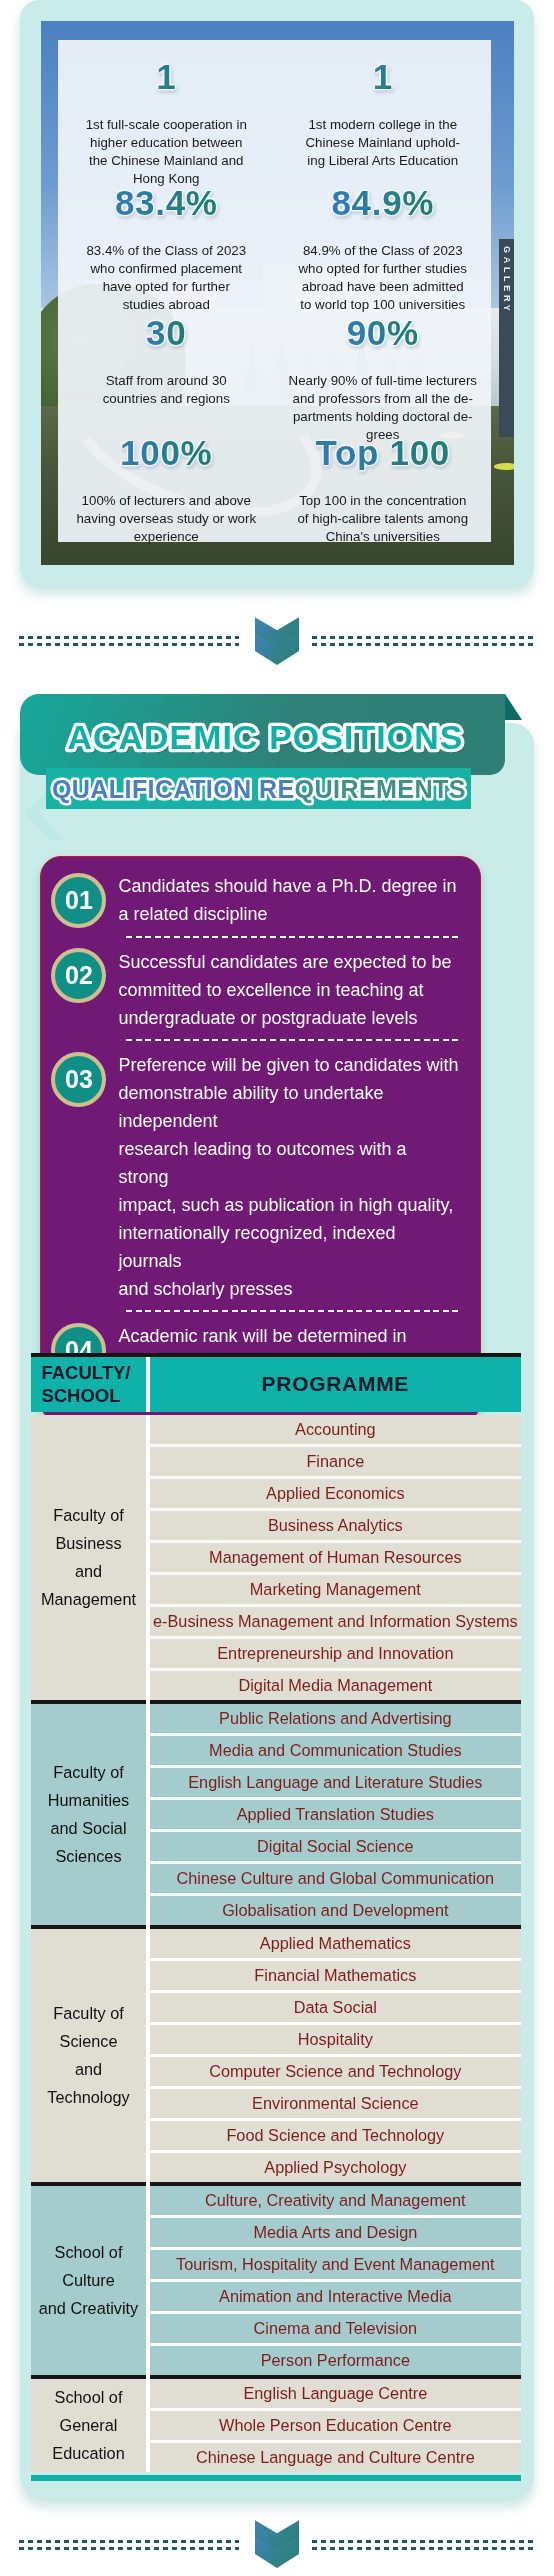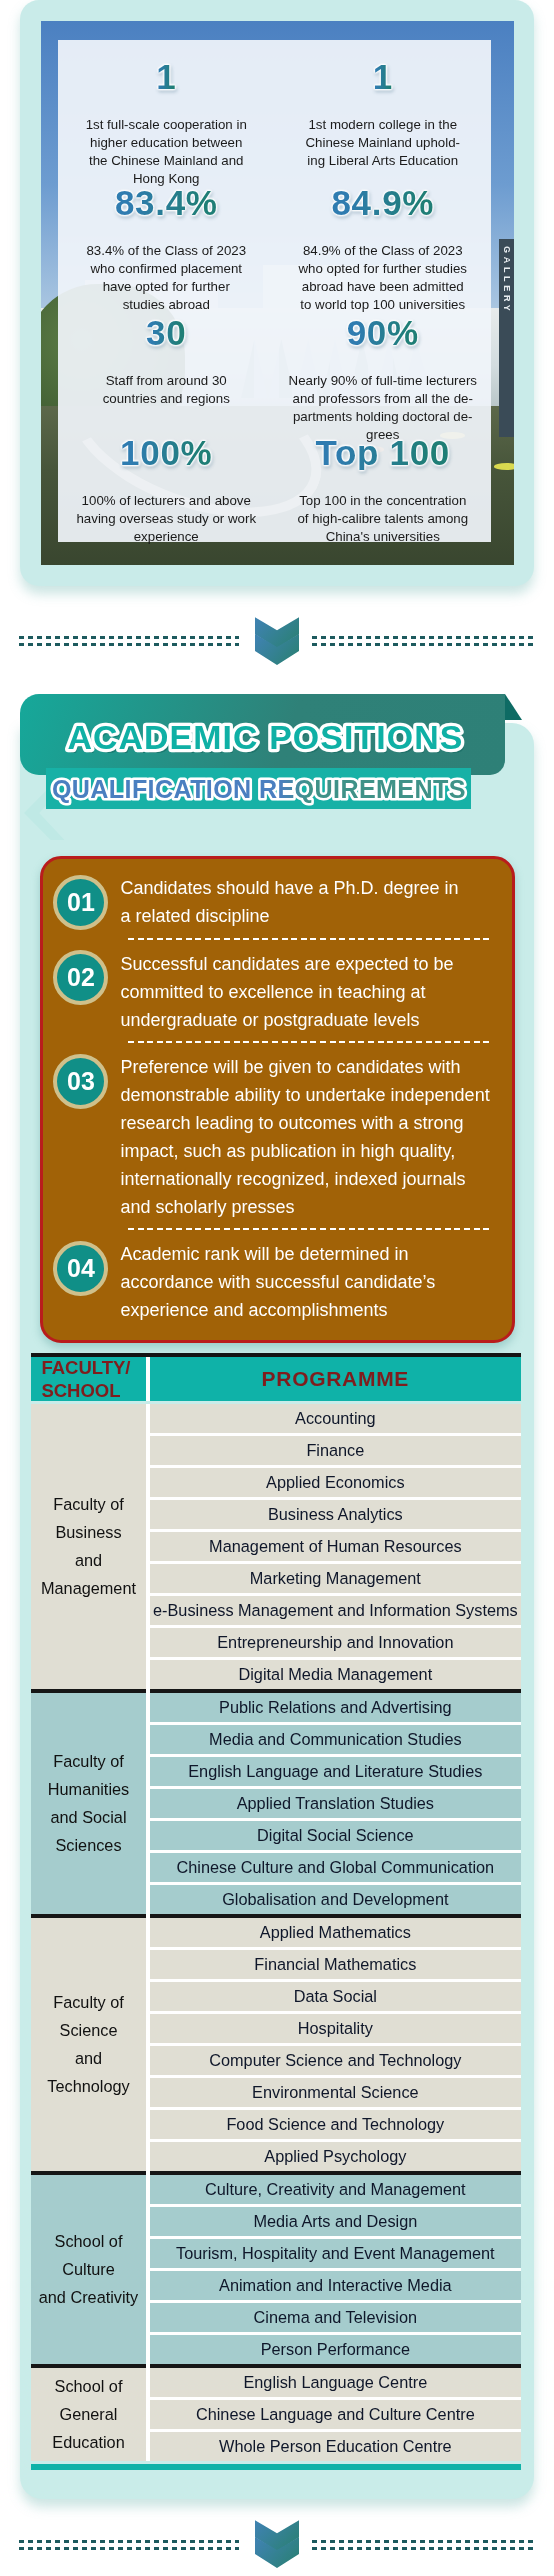--- a/index.html
+++ b/index.html
@@ -63,45 +63,45 @@
     background:linear-gradient(110deg,#16a89a 0%,#2f8178 55%,#2e8077 100%);
     border-radius:19px 0 15px 19px;}
   .ap-fold{position:absolute;left:505px;top:694px;width:17px;height:26px;background:#0e6b64;
     clip-path:polygon(0 0,100% 100%,0 100%);}
   .banner-svg{position:absolute;left:0;top:0;width:100%;height:100%;overflow:visible;}
   .q-banner{position:absolute;left:46px;top:768px;width:425px;height:41px;background:#17b1a6;}
   .q-arrow{position:absolute;left:18.5px;top:786px;width:46px;height:54px;background:#bfe9e5;
     clip-path:polygon(70% 0,100% 0,45% 50%,100% 100%,70% 100%,12% 50%);}
 
   
-  .req-card{position:absolute;left:40px;top:856px;width:475px;box-sizing:border-box;
-    background:#a16207;border:3px solid #b91c1c;border-radius:21px;
+  .req-card{position:absolute;left:40px;top:856px;width:441px;box-sizing:border-box;
+    background:#701a75;border:1px solid #b91c1c;border-radius:21px;
     padding:13.3px 21px 16.3px 10.4px;box-shadow:0 4.4px 9px rgba(90,160,155,.4);}
   .req-item{display:flex;align-items:flex-start;gap:12px;}
   .req-num{flex:0 0 auto;width:47px;height:47px;border-radius:50%;background:#108f87;
     border:4.4px solid #cfc08b;color:#fff;font-size:25px;font-weight:bold;
     display:flex;align-items:center;justify-content:center;margin-top:3px;}
   .req-text{font-size:18px;line-height:28px;color:#fff;white-space:pre-line;padding-top:2.2px;}
   .req-sep{height:2.2px;margin:7.4px 0 7.4px 75px;
     background:repeating-linear-gradient(90deg,#fff 0 6px,rgba(0,0,0,0) 6px 9.6px);}
 
   
   .tbl{position:absolute;left:31px;top:1353px;width:490px;}
   .tbl-topborder{height:3.7px;background:#141414;}
   .t-header{display:grid;grid-template-columns:115px 3.7px 1fr;margin-bottom:3px;}
-  .th-cell{background:#0fb2a8;height:44px;color:#7f1d1d;font-weight:bold;}
+  .th-cell{background:#0fb2a8;height:55px;color:#0f172a;font-weight:bold;}
   .th-school{display:flex;align-items:center;padding-left:10.4px;font-size:18.5px;line-height:23px;
     white-space:pre-line;}
   .th-prog{display:flex;align-items:center;justify-content:center;font-size:21px;letter-spacing:0.7px;}
   .t-section{display:grid;grid-template-columns:115px 3.7px 1fr;}
   .t-section .cellb{border-bottom:4.4px solid #161616;}
   .school-cell{display:flex;align-items:center;justify-content:center;text-align:center;
     font-size:16.3px;line-height:28px;color:#111;white-space:pre-line;}
   .prog-cell{display:grid;grid-auto-rows:29px;row-gap:3px;background:#fff;}
-  .prog-row{display:flex;align-items:center;justify-content:center;font-size:16.3px;color:#0f172a;}
+  .prog-row{display:flex;align-items:center;justify-content:center;font-size:16.3px;color:#7f1d1d;}
   .sec-beige .school-cell,.sec-beige .prog-row{background:#e0ded3;}
   .sec-blue .school-cell,.sec-blue .prog-row{background:#a5cccd;}
   .col-gap{background:#ffffff;}
   .tbl-bottombar{height:6px;background:#0fb2a8;margin-top:3px;}
 </style>
 </head>
 <body>
 
 <div class="page">
 
@@ -320,22 +320,22 @@
       </div>
     </div>
 
     <div class="t-section sec-beige">
       <div class="school-cell">School of
 General
 Education</div>
       <div class="col-gap"></div>
       <div class="prog-cell">
         <div class="prog-row">English Language Centre</div>
+        <div class="prog-row">Whole Person Education Centre</div>
         <div class="prog-row">Chinese Language and Culture Centre</div>
-        <div class="prog-row">Whole Person Education Centre</div>
       </div>
     </div>
 
     <div class="tbl-bottombar"></div>
   </div>
 
   <div class="divider" style="top:2518px;">
     <div class="dotline left" style="top:22px;"></div>
     <div class="dotline right" style="top:22px;"></div>
     <div class="chev c1"></div>

